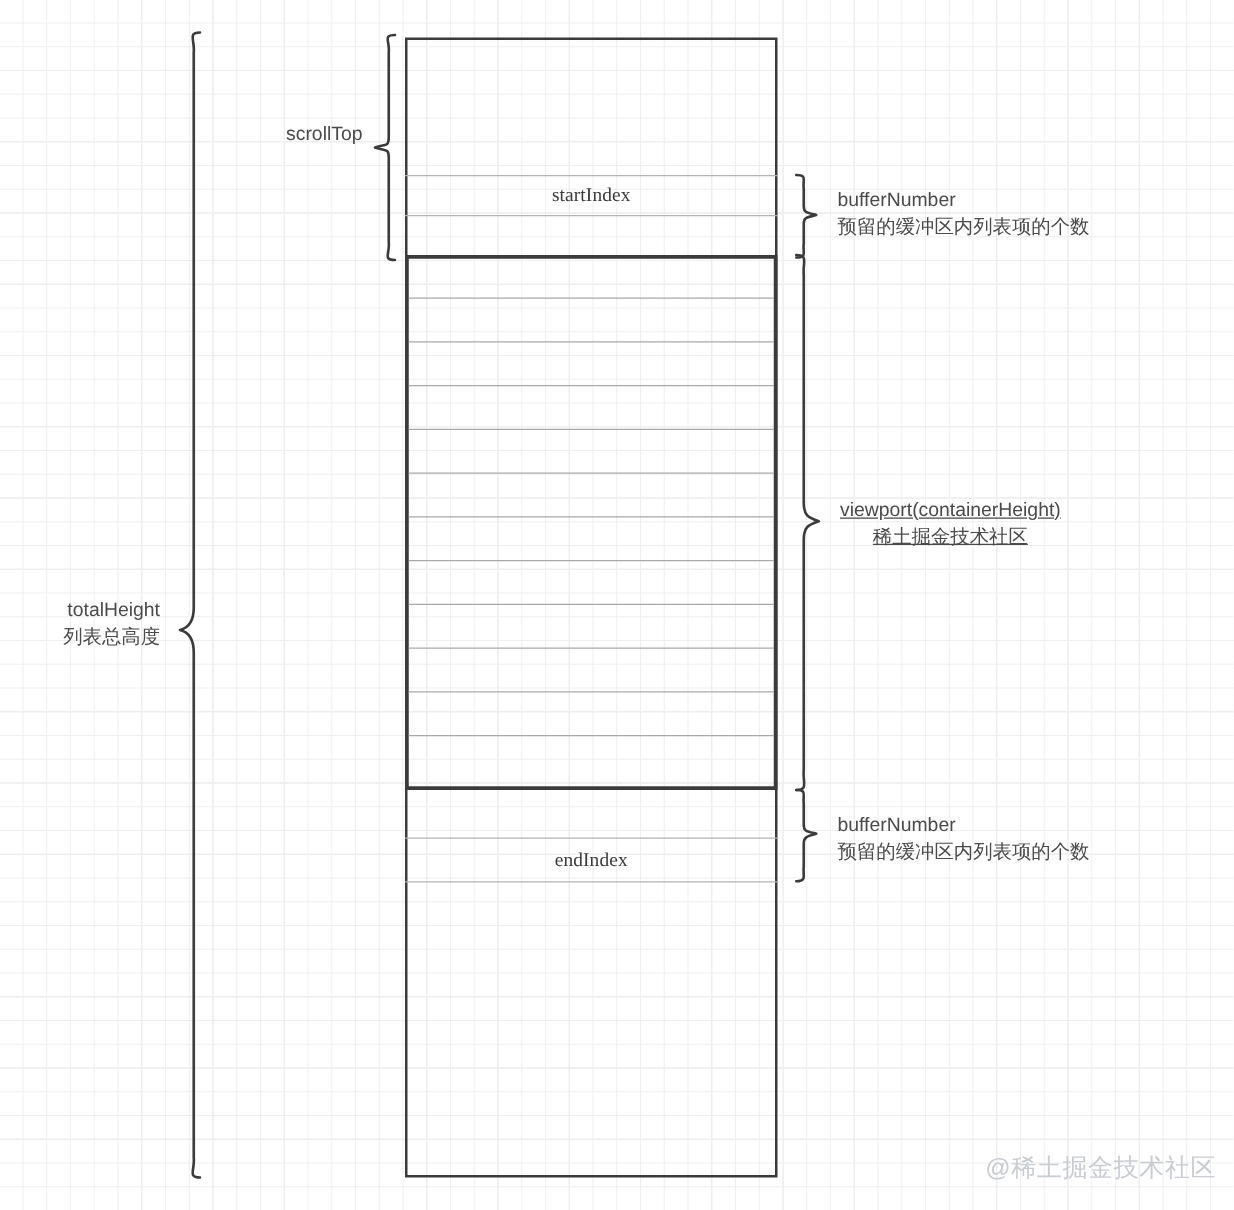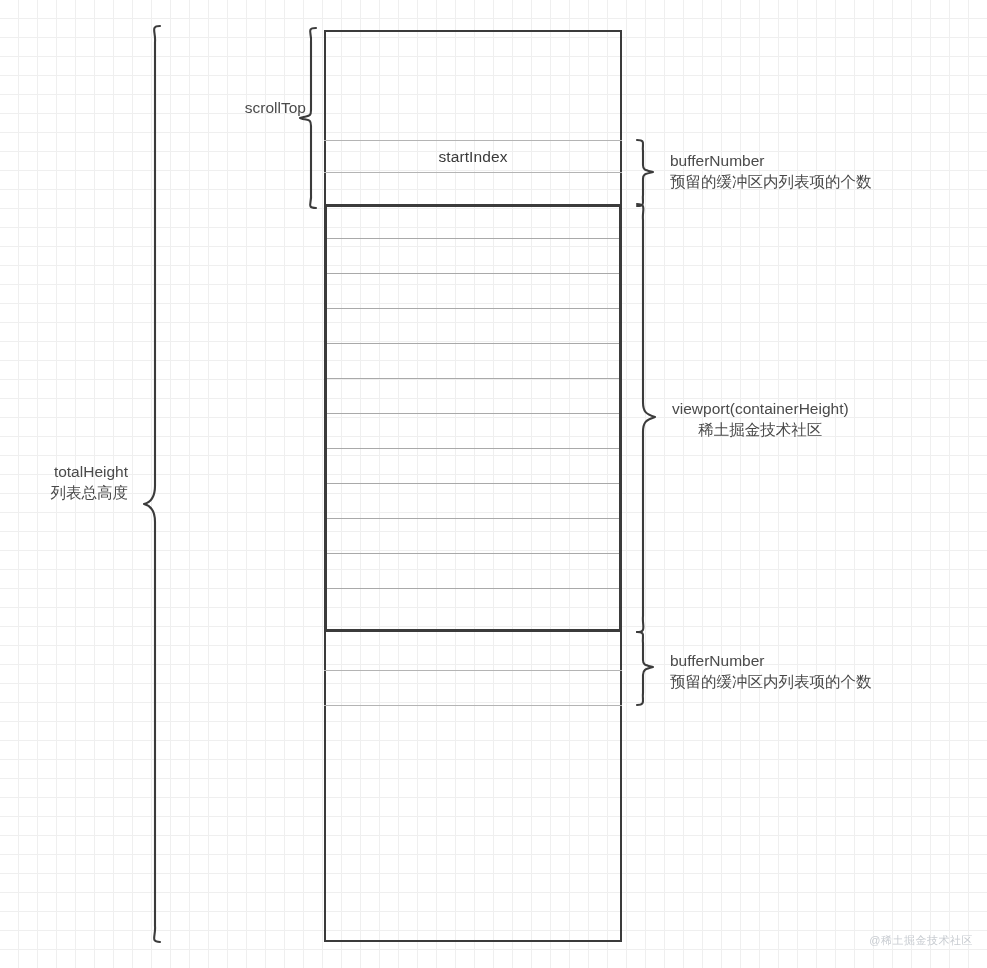--- a/index.html
+++ b/index.html
@@ -54,20 +54,21 @@
   
   .row-label {
     position: absolute;
     left: 324px;
     width: 298px;
     text-align: center;
     color: #3a3a3a;
     font-size: 15.5px;
     line-height: 1;
     letter-spacing: 0.1px;
+    font-family: Liberation Serif, serif;
   }
 
   
   .viewport-box {
     position: absolute;
     left: 324px;
     top: 204px;
     width: 298px;
     height: 428px;
     border: 3px solid #3b3b3b;
@@ -106,54 +107,54 @@
   .annot .line2 { display: block; }
   .annot.right-align { text-align: right; }
   .annot.center-align { text-align: center; }
 
   
   .watermark {
     position: absolute;
     right: 14px;
     bottom: 20px;
     color: #c9cdd2;
-    font-size: 11px;
+    font-size: 20px;
     letter-spacing: 0.5px;
     white-space: nowrap;
   }
 </style>
 </head>
 <body>
 
 <div id="canvas">
 
   <svg class="brace" style="left:140px; top:24px;" width="24" height="920" viewBox="0 0 24 920">
     <path d="M 20 2
              C 10 2, 16 8, 15 18
              L 15 462
              C 15 472, 12 478, 4 480
              C 12 482, 15 488, 15 498
              L 15 902
              C 16 912, 10 918, 20 918"></path>
   </svg>
-  <div class="annot right-align" style="left:0px; top:461px; width:128px;text-align:right;">
+  <div class="annot right-align" style="left:0px; top:478px; width:128px;text-align:right;">
     <span class="line1">totalHeight</span>
     <span class="line2">列表总高度</span>
   </div>
 
   <svg class="brace" style="left:296px; top:26px;" width="24" height="184" viewBox="0 0 24 184">
     <path d="M 20 2
              C 10 2, 16 7, 15 16
              L 15 84
              C 15 92, 12 89, 4 92
              C 12 95, 15 92, 15 100
              L 15 168
              C 16 177, 10 182, 20 182"></path>
   </svg>
-  <div class="annot right-align" style="left:76px; top:97px; width:230px;">
+  <div class="annot right-align" style="left:60px; top:97px; width:230px;">
     <span class="line1">scrollTop</span>
   </div>
 
   <div class="list-container"></div>
 
   <div class="sep" style="top:140px;"></div>
   <div class="sep" style="top:172px;"></div>
 
   <div class="row-label" style="top:149px;">startIndex</div>
 
@@ -166,20 +167,21 @@
   <div class="vp-sep" style="top:413px;"></div>
   <div class="vp-sep" style="top:448px;"></div>
   <div class="vp-sep" style="top:483px;"></div>
   <div class="vp-sep" style="top:518px;"></div>
   <div class="vp-sep" style="top:553px;"></div>
   <div class="vp-sep" style="top:588px;"></div>
 
   <div class="sep" style="top:670px;"></div>
   <div class="sep" style="top:705px;"></div>
 
+  <div class="row-label" style="top:681px;">endIndex</div>
 
   <svg class="brace" style="left:632px; top:138px;" width="26" height="70" viewBox="0 0 26 70">
     <path d="M 5 2
              C 14 2, 10 6, 11 13
              L 11 27
              C 11 32, 13 32, 21 34
              C 13 36, 11 36, 11 41
              L 11 57
              C 10 64, 14 68, 5 68"></path>
   </svg>
@@ -190,21 +192,21 @@
 
   <svg class="brace" style="left:632px; top:202px;" width="28" height="432" viewBox="0 0 28 432">
     <path d="M 5 2
              C 15 2, 10 8, 11 18
              L 11 200
              C 11 210, 14 212, 23 215
              C 14 218, 11 220, 11 230
              L 11 414
              C 10 424, 15 430, 5 430"></path>
   </svg>
-  <div class="annot center-align" style="left:672px; top:398px;">
+  <div class="annot center-align" style="left:672px; top:398px;text-decoration:underline;">
     <span class="line1">viewport(containerHeight)</span>
     <span class="line2">稀土掘金技术社区</span>
   </div>
 
   <svg class="brace" style="left:632px; top:630px;" width="26" height="78" viewBox="0 0 26 78">
     <path d="M 5 2
              C 14 2, 10 6, 11 13
              L 11 30
              C 11 35, 13 35, 21 37
              C 13 39, 11 40, 11 45

